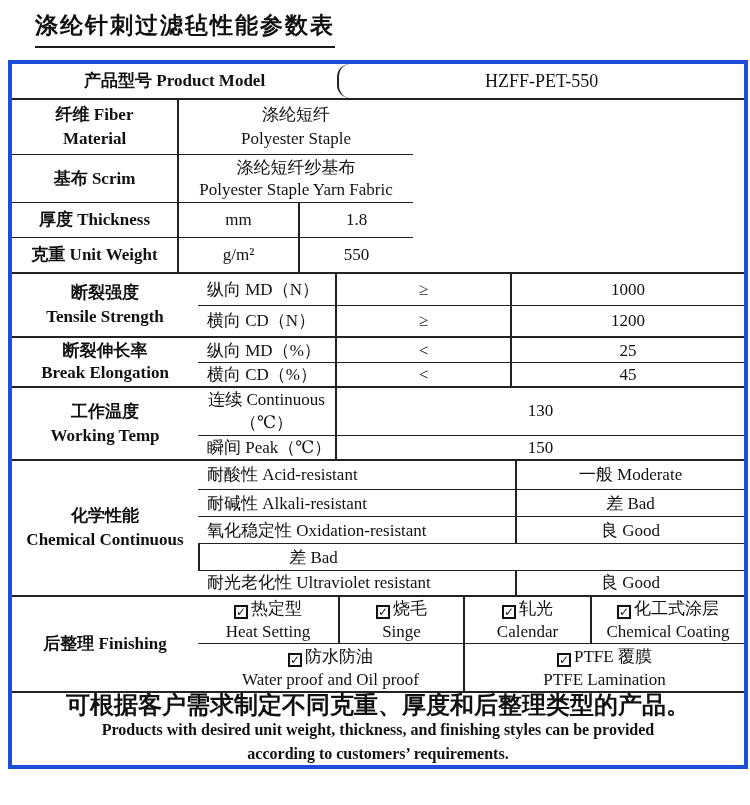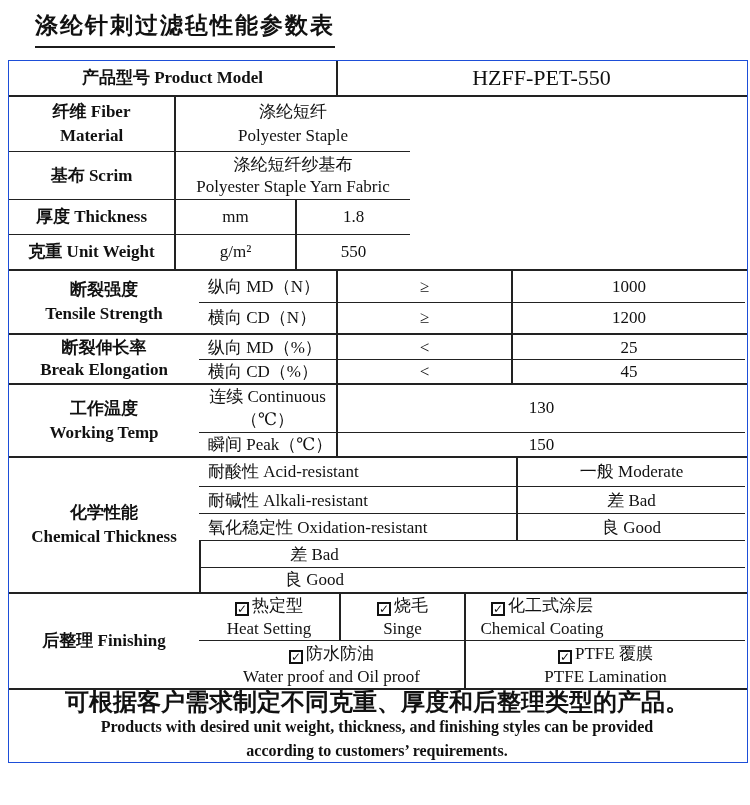--- a/index.html
+++ b/index.html
@@ -8,36 +8,36 @@
     position:relative; width:750px; height:805px; background:#fff;
     font-family:"Liberation Serif","DejaVu Serif",serif; color:#111;
   }
   .title {
     position:absolute; left:35px; top:10px; display:inline-block;
     font-size:23px; font-weight:bold; letter-spacing:2px;
     border-bottom:2px solid #1c1c1c; padding-bottom:5px;
   }
   .tbl {
     position:absolute; left:8px; top:60px; width:740px;
-    border:1px solid #1d4ed8; background:#fff;
+    border:4px solid #1d4ed8; background:#fff;
   }
   .row { display:flex; border-top:2px solid #222; width:100%; }
   .row.first { border-top:none; }
   .cell {
     border-left:2px solid #222; display:flex; flex-direction:column;
     align-items:center; justify-content:center; text-align:center;
     font-size:17px; line-height:24px; overflow:hidden;
   }
   .cell.cfirst { border-left:none; }
   .sub { display:flex; flex-direction:column;align-items:center; }
   .subrow { display:flex; border-top:1px solid #222; width:100%; }
   .subrow.first { border-top:none; }
   .bold { font-weight:bold; }
   .leftal { align-items:flex-start; text-align:left; padding-left:9px; }
-  .val18 { font-size:22px; }
+  .val18 { font-size:18px;border-radius:13px; }
   .cb {
     display:inline-flex; width:14px; height:14px; border:2px solid #111;
     align-items:center; justify-content:center; font-size:12px; font-weight:bold;
     margin-right:3px; position:relative; top:2px;
     font-family:"DejaVu Sans",sans-serif; line-height:1;
   }
   .fin-line { display:block; line-height:23px; }
   .footer-zh { font-size:24px; font-weight:bold; line-height:25px; }
   .footer-en { font-size:16px; font-weight:bold; line-height:24px; }
 </style>
@@ -142,55 +142,60 @@
         <div class="subrow" style="height:25px">
           <div class="cell cfirst leftal" style="width:137px;line-height:21px">瞬间  Peak（℃）</div>
           <div class="cell" style="width:409px;line-height:21px">150</div>
         </div>
       </div>
     </div>
 
     <div class="row" style="height:136px">
       <div class="cell cfirst bold" style="width:190px">
         <span>化学性能</span>
-        <span>Chemical Thickness</span>
+        <span>Chemical Continuous</span>
       </div>
       <div class="sub" style="width:546px">
         <div class="subrow first" style="height:28px">
           <div class="cell cfirst leftal" style="width:317px;line-height:24px">耐酸性 Acid-resistant</div>
           <div class="cell" style="width:229px;line-height:24px">一般 Moderate</div>
         </div>
         <div class="subrow" style="height:27px">
           <div class="cell cfirst leftal" style="width:317px;line-height:23px">耐碱性 Alkali-resistant</div>
           <div class="cell" style="width:229px;line-height:23px">差 Bad</div>
         </div>
         <div class="subrow" style="height:27px">
           <div class="cell cfirst leftal" style="width:317px;line-height:23px">氧化稳定性 Oxidation-resistant</div>
           <div class="cell" style="width:229px;line-height:23px">良 Good</div>
         </div>
         <div class="subrow" style="height:27px">
           <div class="cell" style="width:229px;line-height:23px">差 Bad</div>
         </div>
         <div class="subrow" style="height:25px">
+          <div class="cell cfirst leftal" style="width:317px;line-height:22px">耐光老化性 Ultraviolet resistant</div>
           <div class="cell" style="width:229px;line-height:22px">良 Good</div>
         </div>
       </div>
     </div>
 
     <div class="row" style="height:96px">
       <div class="cell cfirst bold" style="width:190px">后整理 Finishing</div>
       <div class="sub" style="width:546px">
         <div class="subrow first" style="height:46px">
           <div class="cell cfirst" style="width:140px">
             <span class="fin-line"><span class="cb">✓</span><span>热定型</span></span>
             <span class="fin-line">Heat Setting</span>
           </div>
           <div class="cell" style="width:125px">
             <span class="fin-line"><span class="cb">✓</span><span>烧毛</span></span>
             <span class="fin-line">Singe</span>
+          </div>
+          <div class="cell" style="width:127px">
+            <span class="fin-line"><span class="cb">✓</span><span>轧光</span></span>
+            <span class="fin-line">Calendar</span>
           </div>
           <div class="cell" style="width:154px">
             <span class="fin-line"><span class="cb">✓</span><span>化工式涂层</span></span>
             <span class="fin-line">Chemical Coating</span>
           </div>
         </div>
         <div class="subrow" style="height:50px">
           <div class="cell cfirst" style="width:265px">
             <span class="fin-line"><span class="cb">✓</span><span>防水防油</span></span>
             <span class="fin-line">Water proof and Oil proof</span>

